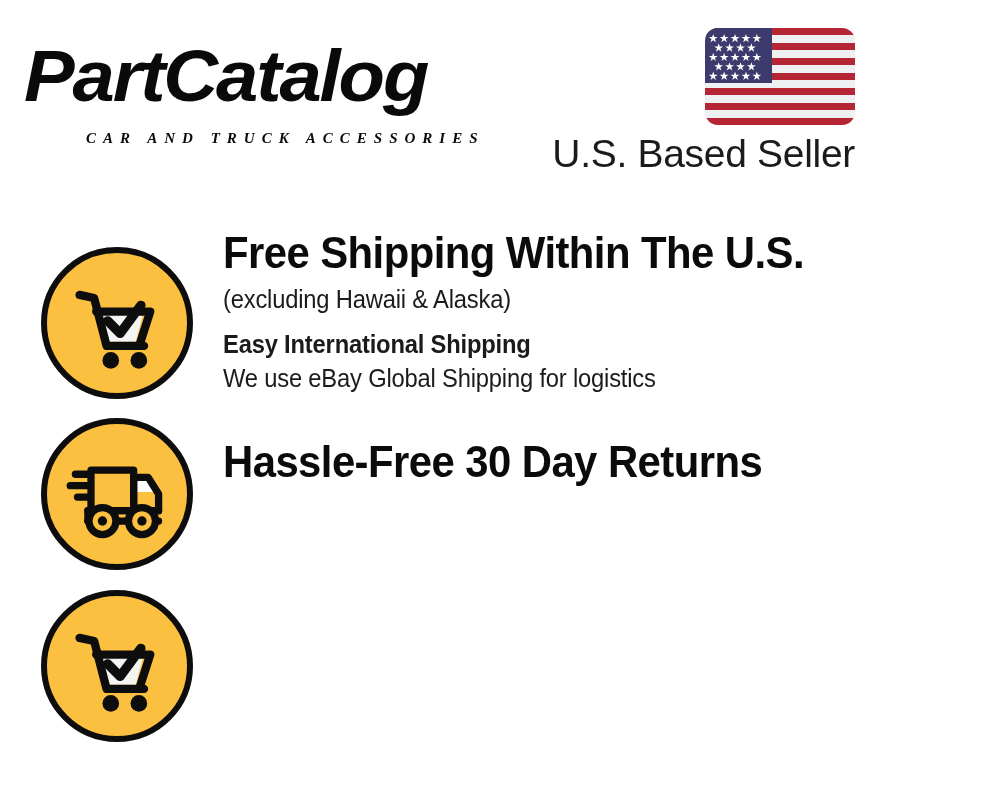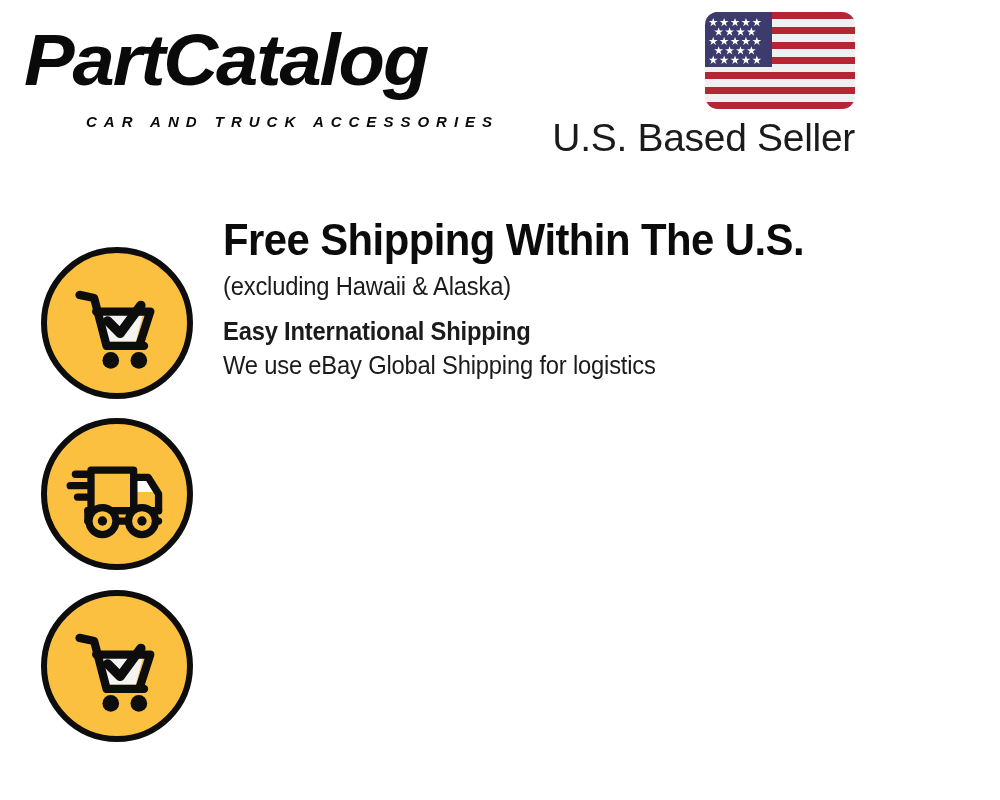--- a/index.html
+++ b/index.html
@@ -14,21 +14,21 @@
     position: relative;
     overflow: hidden;
     font-family: "Liberation Sans", sans-serif;
     color: #111111;
     -webkit-font-smoothing: antialiased;
   }
 
   
   .header {
     position: absolute;
-    top: 0; left: 0;
+    top: 16px; left: 0;
     width: 869px;
     height: 175px;
   }
 
   .brand-logo {
     position: absolute;
     left: 24px;
     top: 22px;
     width: 470px;
     height: 95px;
@@ -45,21 +45,21 @@
     letter-spacing: -2.0px;
     color: #0a0a0a;
     transform: scaleX(1.04);
     transform-origin: left center;
     white-space: nowrap;
   }
   .brand-tagline {
     position: absolute;
     left: 62px;
     top: 91px;
-    font-family: Liberation Sans, sans-serif;
+    font-family: Liberation Serif, serif;
     font-weight: 700;
     font-style: italic;
     font-size: 15px;
     line-height: 18px;
     letter-spacing: 7.0px;
     color: #0a0a0a;
     white-space: nowrap;
   }
 
   
@@ -153,21 +153,21 @@
     width: 104px;
     height: 104px;
     display: block;
   }
 
   .feature-text {
     position: absolute;
     left: 223px;
     right: 20px;
   }
-  .feature-row.row-0 .feature-text { top: 9px; }
+  .feature-row.row-0 .feature-text { top: 22px; }
   .feature-row.row-1 .feature-text { top: 60px; }
   .feature-row.row-2 .feature-text { top: 60px; }
 
   .feature-headline {
     font-family: "Liberation Sans", sans-serif;
     font-weight: 700;
     font-size: 45px;
     line-height: 52px;
     letter-spacing: -0.6px;
     color: #0b0b0b;
@@ -291,20 +291,23 @@
         <path d="M22 76 H90" fill="none" stroke="#0d0d0d" stroke-width="7" stroke-linecap="round"></path>
         <path d="M10 31 H24" fill="none" stroke="#0d0d0d" stroke-width="7" stroke-linecap="round"></path>
         <path d="M5 42 H24" fill="none" stroke="#0d0d0d" stroke-width="7" stroke-linecap="round"></path>
         <path d="M12 53 H24" fill="none" stroke="#0d0d0d" stroke-width="7" stroke-linecap="round"></path>
         <circle cx="36" cy="76" r="13" fill="#fbc03f" stroke="#0d0d0d" stroke-width="7"></circle>
         <circle cx="36" cy="76" r="4.5" fill="#0d0d0d"></circle>
         <circle cx="74" cy="76" r="13" fill="#fbc03f" stroke="#0d0d0d" stroke-width="7"></circle>
         <circle cx="74" cy="76" r="4.5" fill="#0d0d0d"></circle>
       </svg>
     </div>
+    <div class="feature-text">
+      <div class="feature-headline">Hassle-Free 30 Day Returns</div>
+    </div>
   </div>
 
   <div class="feature-row row-2">
     <div class="feature-icon">
       <svg viewBox="0 0 100 100" xmlns="http://www.w3.org/2000/svg" aria-hidden="true">
         <polygon points="30,38 76,38 68,68 38,68" fill="#f4f4f2"></polygon>
         <path d="M14 23 L28 26 L40 72 L76 72" fill="none" stroke="#0d0d0d" stroke-width="8" stroke-linecap="round" stroke-linejoin="round"></path>
         <path d="M30 39 L82 39 L72 70" fill="none" stroke="#0d0d0d" stroke-width="8" stroke-linecap="round" stroke-linejoin="round"></path>
         <path d="M41 48 L53 60 L73 33" fill="none" stroke="#0d0d0d" stroke-width="9" stroke-linecap="round" stroke-linejoin="round"></path>
         <circle cx="44" cy="86" r="8" fill="#0d0d0d"></circle>

